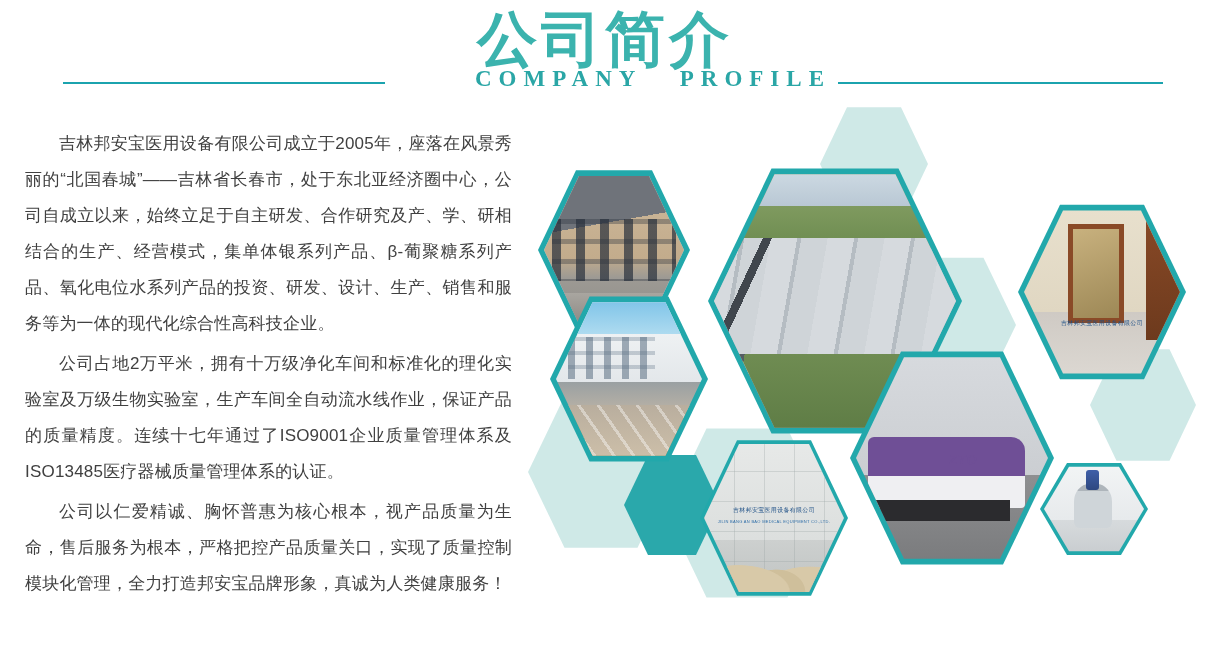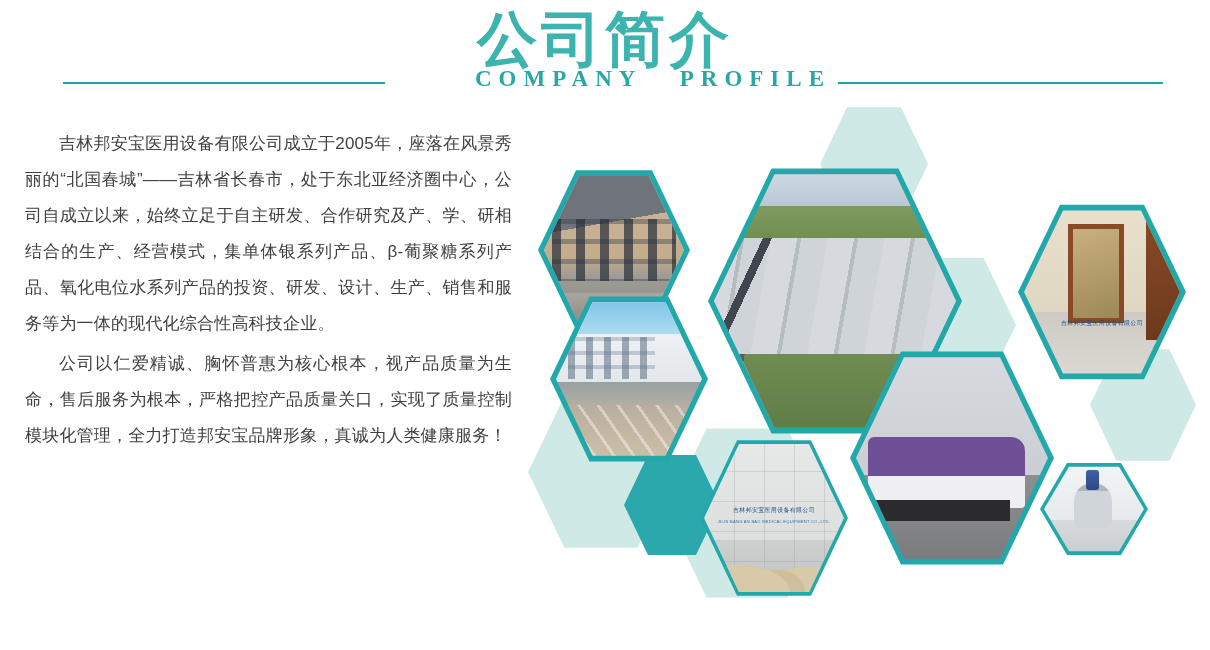--- a/index.html
+++ b/index.html
@@ -272,20 +272,21 @@
 
 <div id="header">
   <div id="title-cn">公司简介</div>
   <div id="title-en">COMPANY   PROFILE</div>
   <div class="rule" id="rule-left"></div>
   <div class="rule" id="rule-right"></div>
 </div>
 
 <div id="profile-text">
   <p class="para">吉林邦安宝医用设备有限公司成立于2005年，座落在风景秀丽的“北国春城”——吉林省长春市，处于东北亚经济圈中心，公司自成立以来，始终立足于自主研发、合作研究及产、学、研相结合的生产、经营模式，集单体银系列产品、β-葡聚糖系列产品、氧化电位水系列产品的投资、研发、设计、生产、销售和服务等为一体的现代化综合性高科技企业。</p>
+  <p class="para">公司占地2万平米，拥有十万级净化车间和标准化的理化实验室及万级生物实验室，生产车间全自动流水线作业，保证产品的质量精度。连续十七年通过了ISO9001企业质量管理体系及ISO13485医疗器械质量管理体系的认证。</p>
   <p class="para">公司以仁爱精诚、胸怀普惠为核心根本，视产品质量为生命，售后服务为根本，严格把控产品质量关口，实现了质量控制模块化管理，全力打造邦安宝品牌形象，真诚为人类健康服务！</p>
 </div>
 
 <div id="collage">
 
   <div class="hex hex-deco" style="left:300px; top:10px; width:108px; height:118px;"></div>
   <div class="hex hex-deco" style="left:366px; top:160px; width:130px; height:140px;"></div>
   <div class="hex hex-deco" style="left:570px; top:252px; width:106px; height:116px;"></div>
   <div class="hex hex-deco" style="left:8px; top:298px; width:146px; height:158px;"></div>
   <div class="hex hex-deco" style="left:146px; top:330px; width:162px; height:176px;"></div>

